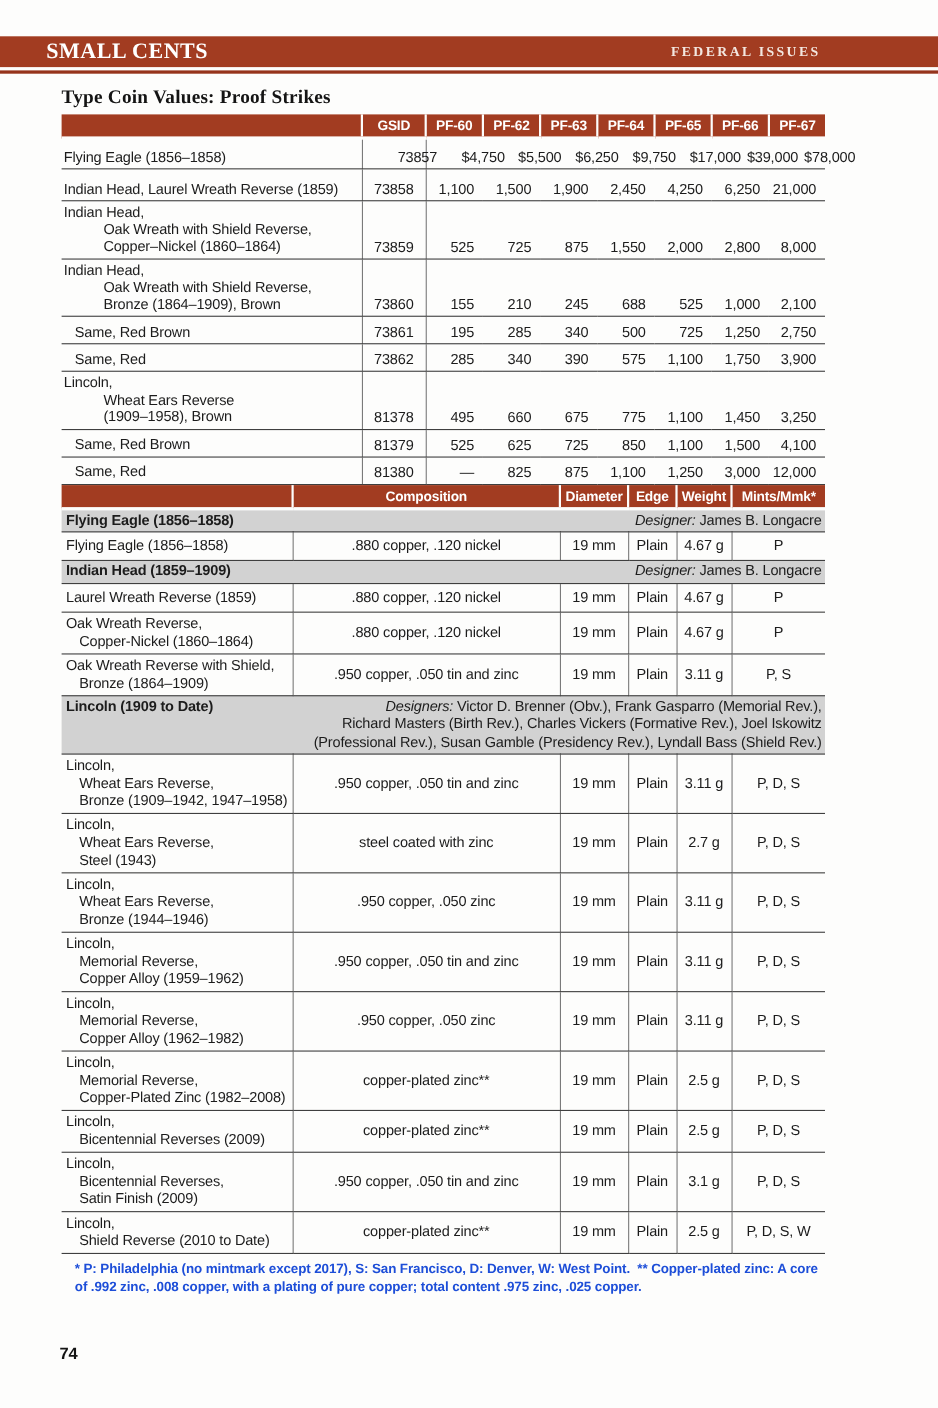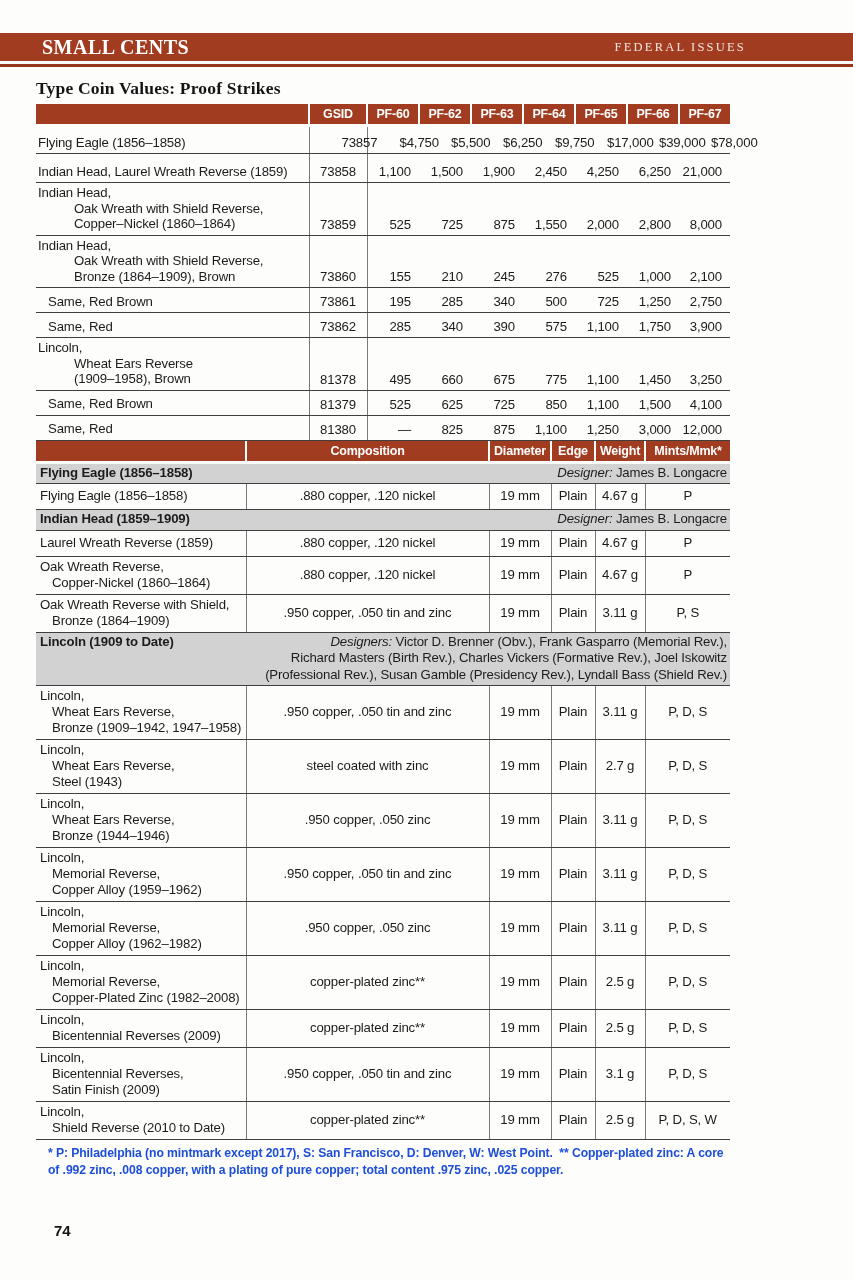--- a/index.html
+++ b/index.html
@@ -18,27 +18,27 @@
   .topbar{
     position:absolute;top:33px;left:0;width:853px;height:28px;
     background:var(--accent);display:flex;align-items:center;justify-content:space-between;
   }
   .topbar .bartitle{
     margin-left:42px;color:#fff;font-family:"Liberation Serif",serif;
     font-weight:bold;font-size:20px;letter-spacing:.5px;
   }
   .topbar .barright{
     margin-right:107px;color:#f3e7e0;font-family:"Liberation Serif",serif;
-    font-size:12.5px;letter-spacing:2.2px;
+    font-size:12.5px;letter-spacing:2.2px;font-weight:bold;
   }
   .topbar-underline{
     position:absolute;top:64px;left:0;width:853px;height:3px;background:var(--accent-dark);
   }
   
-  .content{position:absolute;top:78px;left:36px;width:694px;}
+  .content{position:absolute;top:78px;left:56px;width:694px;}
   h2.sechead{
     margin:0 0 5px 0;font-family:"Liberation Serif",serif;font-size:17.5px;
     font-weight:bold;color:#141414;letter-spacing:.2px;
   }
   h2.sechead2{margin-top:15px;}
   table{border-collapse:collapse;width:694px;table-layout:fixed;}
   thead th{
     background:var(--accent);color:#fff;font-weight:bold;font-size:12.5px;
     height:20px;border-right:2.5px solid #fdfdfc;border-bottom:3px solid #fdfdfc;
     text-align:center;padding:0;letter-spacing:-.2px;
@@ -161,21 +161,21 @@
         <tr>
           <td class="name">
             <div>Indian Head,</div>
             <div class="wrap">Oak Wreath with Shield Reverse,</div>
             <div class="wrap">Bronze (1864–1909), Brown</div>
           </td>
           <td class="gsid">73860</td>
           <td class="val">155</td>
           <td class="val">210</td>
           <td class="val">245</td>
-          <td class="val">276</td>
+          <td class="val">688</td>
           <td class="val">525</td>
           <td class="val">1,000</td>
           <td class="val">2,100</td>
         </tr>
         <tr class="one">
           <td class="name ind">
             <div>Same, Red Brown</div>
           </td>
           <td class="gsid">73861</td>
           <td class="val">195</td>

